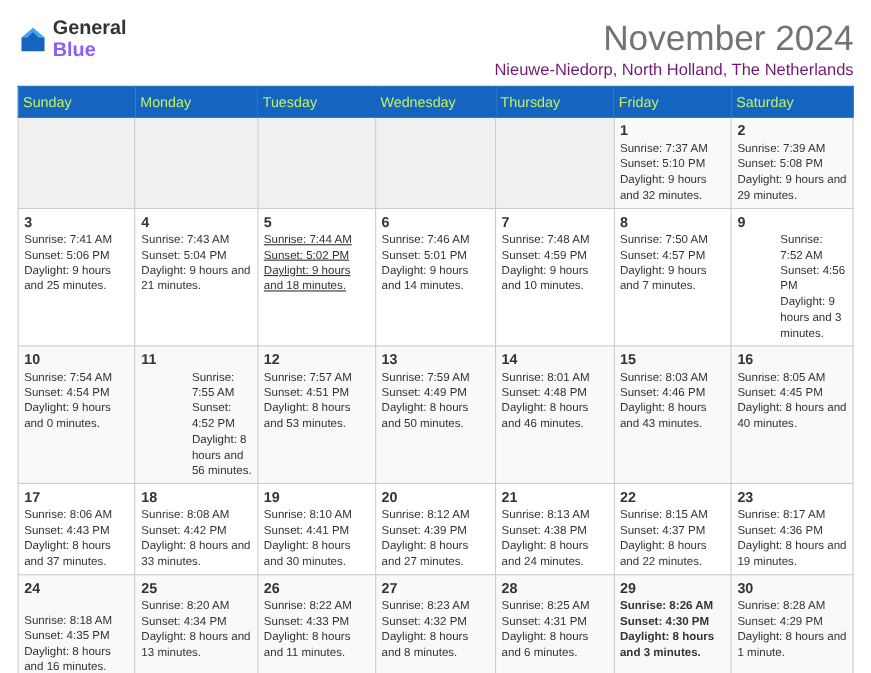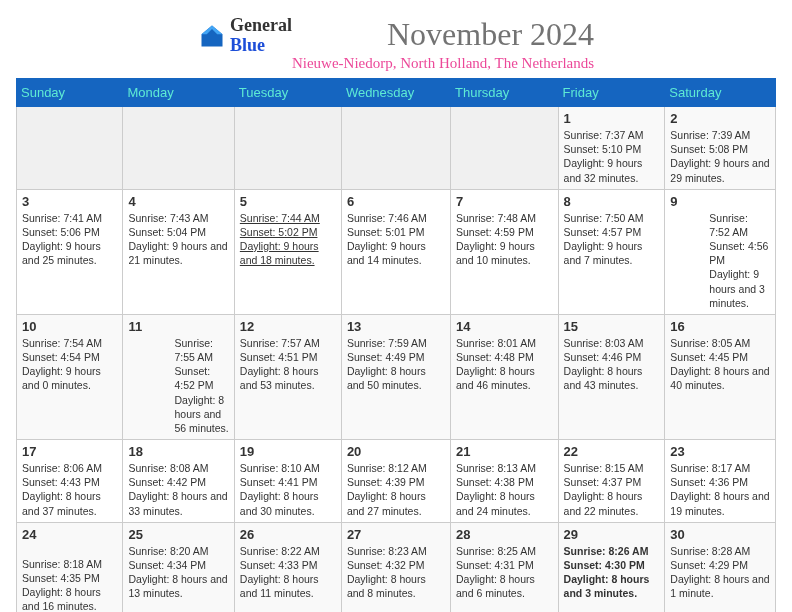--- a/index.html
+++ b/index.html
@@ -5,61 +5,60 @@
     * { box-sizing: border-box; margin: 0; padding: 0; }
     body {
       font-family: Arial, sans-serif;
       background: #fff;
       width: 792px;
       min-height: 612px;
       padding: 16px;
     }
     .header-area {
       display: flex;
-      justify-content: center;
+      justify-content: space-between;
       align-items: flex-start;
       margin-bottom: 6px;
-      font-family: Liberation Serif, serif;
     }
     .logo {
       display: flex;
       align-items: center;
       gap: 4px;
     }
     .logo-text {
       font-size: 18px;
       line-height: 1.1;
     }
     .logo-general { color: #333; font-weight: bold; }
-    .logo-blue { color: #1d4ed8; font-weight: bold; }
+    .logo-blue { color: #8b5cf6; font-weight: bold; }
     .logo-icon {
       width: 28px;
       height: 28px;
     }
     .title-area {
       text-align: right;
     }
     .month-title {
       font-size: 32px;
       color: #737373;
       font-weight: normal;
     }
     .location-title {
       font-size: 15px;
-      color: #ec4899;
+      color: #701a75;
       margin-top: 2px;
     }
     .calendar-table {
       width: 100%;
       border-collapse: collapse;
       font-size: 11px;
     }
     .calendar-table thead tr th {
       background: #1565c0;
-      color: #5eead4;
+      color: #bef264;
       padding: 6px 4px;
       text-align: left;
       font-size: 13px;
       font-weight: normal;
       border: 1px solid #1565c0;
     }
     .calendar-table tbody tr td {
       border: 1px solid #ccc;
       vertical-align: top;
       padding: 4px 5px;

